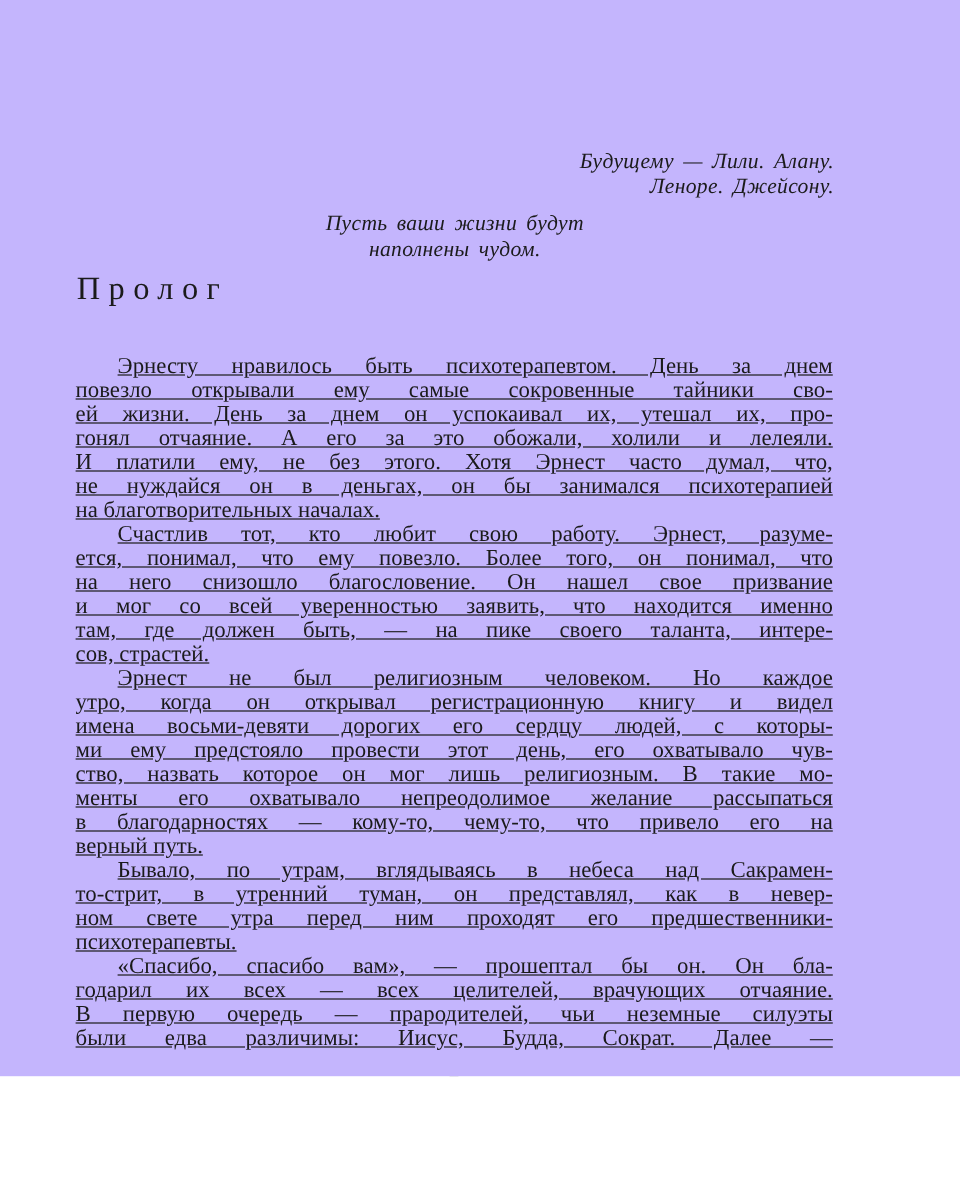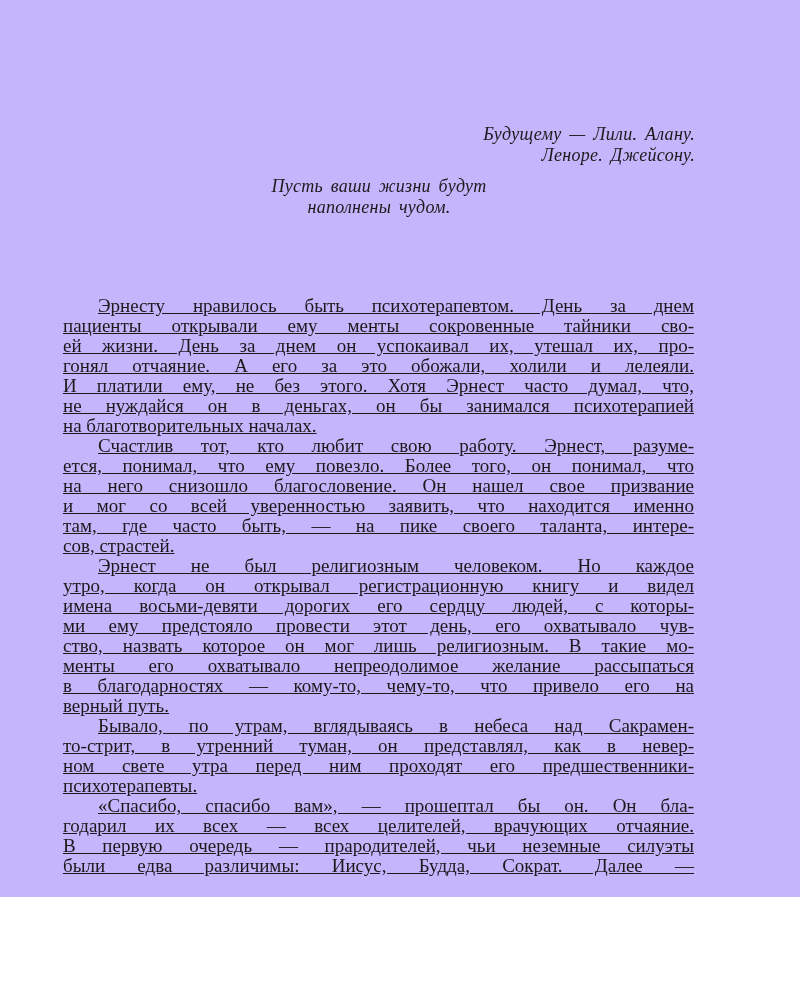--- a/index.html
+++ b/index.html
@@ -79,37 +79,38 @@
     <p class="ded-block">
       <span class="ded-line">Будущему — Лили. Алану.</span>
       <span class="ded-line">Леноре. Джейсону.</span>
     </p>
     <p class="ded-block">
       <span class="ded-line">Пусть ваши жизни будут</span>
       <span class="ded-line">наполнены чудом.</span>
     </p>
   </div>
 
+  <h1 class="chapter-heading">Пролог</h1>
 
   <main class="body-text" id="body-text">
       <div class="paragraph">
         <div class="line first">Эрнесту нравилось быть психотерапевтом. День за днем</div>
-        <div class="line">пациенты открывали ему менты сокровенные тайники сво-</div>
+        <div class="line">повезло открывали ему самые сокровенные тайники сво-</div>
         <div class="line">ей жизни. День за днем он успокаивал их, утешал их, про-</div>
         <div class="line">гонял отчаяние. А его за это обожали, холили и лелеяли.</div>
         <div class="line">И платили ему, не без этого. Хотя Эрнест часто думал, что,</div>
         <div class="line">не нуждайся он в деньгах, он бы занимался психотерапией</div>
         <div class="line final">на благотворительных началах.</div>
       </div>
       <div class="paragraph">
         <div class="line first">Счастлив тот, кто любит свою работу. Эрнест, разуме-</div>
         <div class="line">ется, понимал, что ему повезло. Более того, он понимал, что</div>
         <div class="line">на него снизошло благословение. Он нашел свое призвание</div>
         <div class="line">и мог со всей уверенностью заявить, что находится именно</div>
-        <div class="line">там, где часто быть, — на пике своего таланта, интере-</div>
+        <div class="line">там, где должен быть, — на пике своего таланта, интере-</div>
         <div class="line final">сов, страстей.</div>
       </div>
       <div class="paragraph">
         <div class="line first">Эрнест не был религиозным человеком. Но каждое</div>
         <div class="line">утро, когда он открывал регистрационную книгу и видел</div>
         <div class="line">имена восьми-девяти дорогих его сердцу людей, с которы-</div>
         <div class="line">ми ему предстояло провести этот день, его охватывало чув-</div>
         <div class="line">ство, назвать которое он мог лишь религиозным. В такие мо-</div>
         <div class="line">менты его охватывало непреодолимое желание рассыпаться</div>
         <div class="line">в благодарностях — кому-то, чему-то, что привело его на</div>

